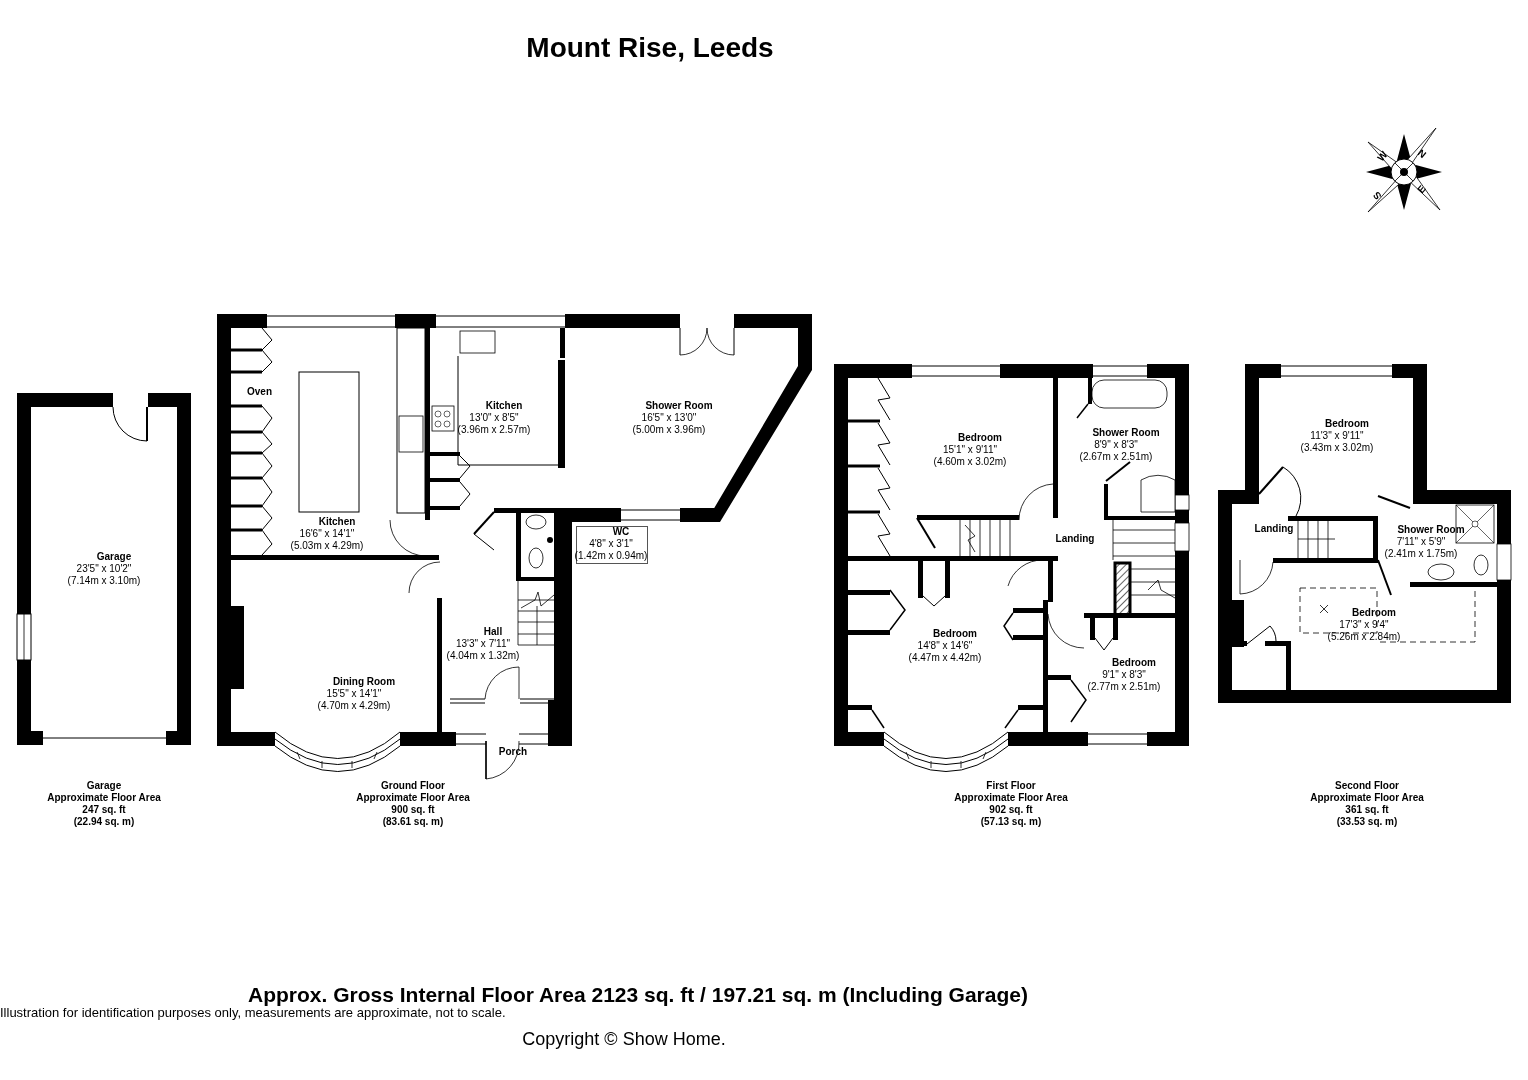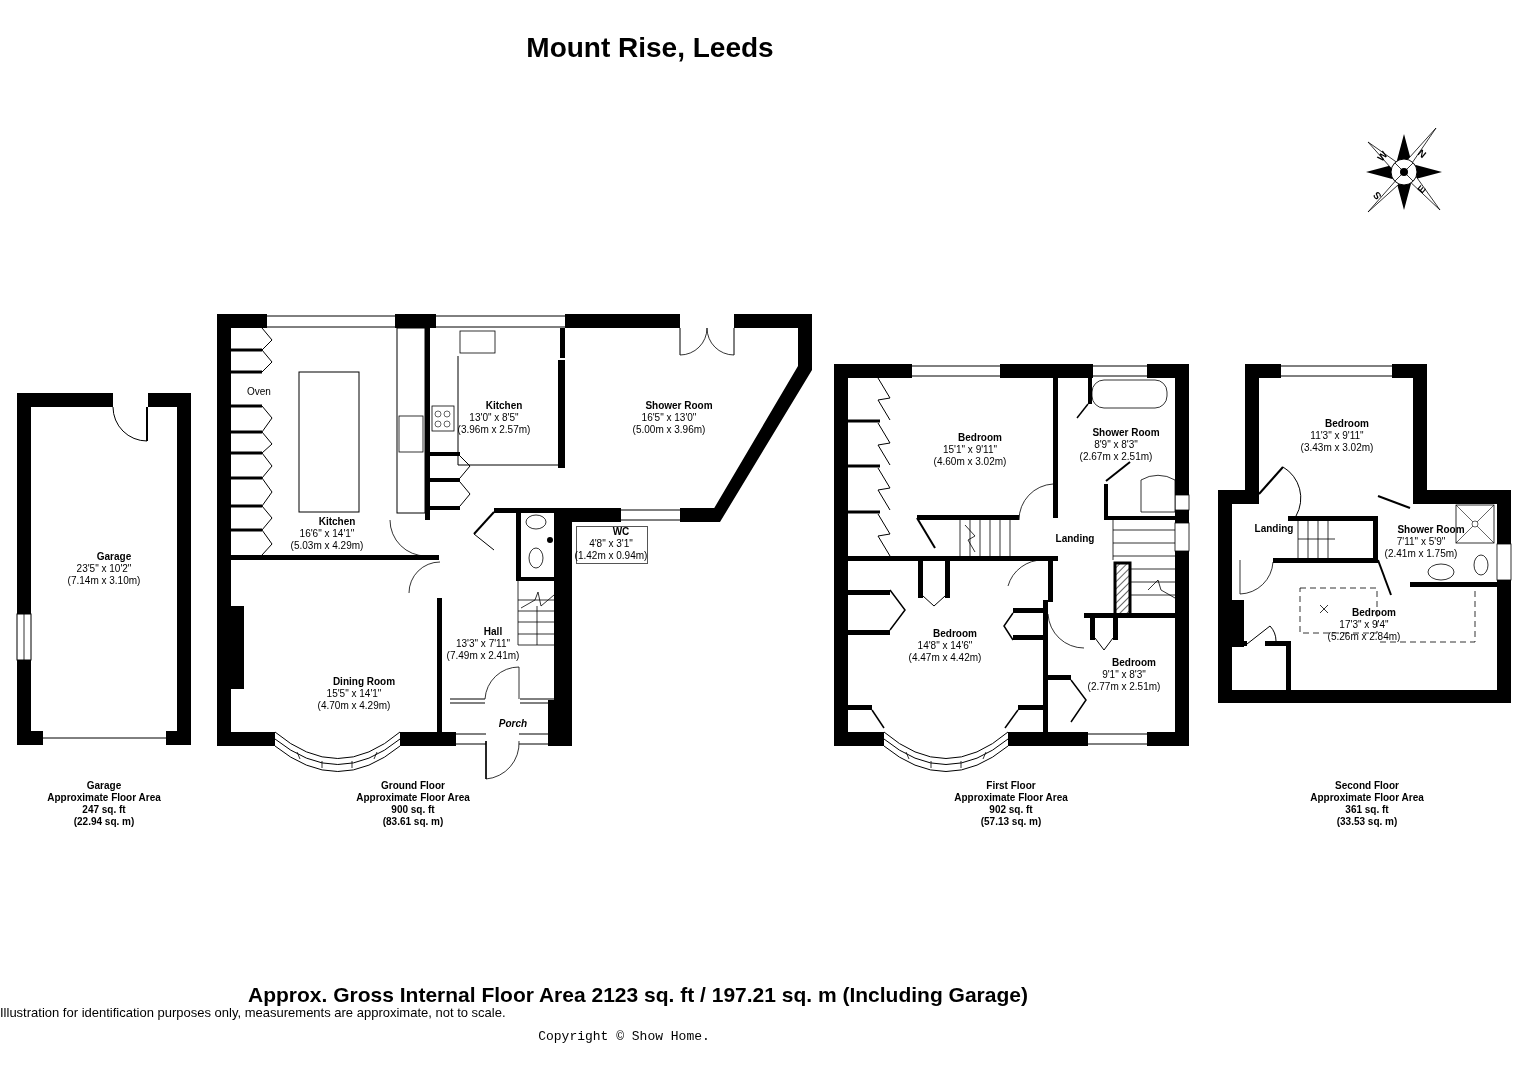--- a/index.html
+++ b/index.html
@@ -7,21 +7,21 @@
   .title { position:absolute; top:32px; left:0; width:1300px; text-align:center; font-weight:bold; font-size:28px; }
   svg.plan { position:absolute; left:0; top:0; }
   .lbl { position:absolute; text-align:center; font-size:10px; line-height:12px; white-space:nowrap; transform:translateX(-50%); }
   .lbl .nm { font-weight:bold; display:block;padding-left:20px; }
   .lbl span { display:block; }
   .area { position:absolute; text-align:center; font-size:10px; line-height:12px; font-weight:bold; transform:translateX(-50%); white-space:nowrap; }
   .area span { display:block; }
   .wcbox { position:absolute; border:1px solid #555; background:#fff; }
   .footer-main { position:absolute; top:983px; left:0; width:1276px; text-align:center; font-weight:bold; font-size:21px; }
   .footer-sub { position:absolute; top:1005px; left:0; width:1528px; text-align:left; font-size:13px; }
-  .footer-copy { position:absolute; top:1029px; left:0; width:1248px; text-align:center; font-size:13px;font-family:Liberation Mono, monospace; }
+  .footer-copy { position:absolute; top:1029px; left:0; width:1248px; text-align:center; font-size:18px; }
 </style>
 </head>
 <body>
 
 <div class="title">Mount Rise, Leeds</div>
 
 <svg class="plan" width="1528" height="1080" viewBox="0 0 1528 1080">
   <defs>
     <pattern id="hatch" width="5" height="5" patternUnits="userSpaceOnUse" patternTransform="rotate(45)">
       <line x1="0" y1="0" x2="0" y2="5" stroke="#000" stroke-width="1.2"></line>
@@ -351,21 +351,21 @@
   <span>23'5" x 10'2"</span>
   <span>(7.14m x 3.10m)</span>
 </div>
 <div class="area" style="left:104px; top:780px;">
   <span>Garage</span>
   <span>Approximate Floor Area</span>
   <span>247 sq. ft</span>
   <span>(22.94 sq. m)</span>
 </div>
 
-<div class="lbl" style="left:247px; top:386px; font-weight:normal; transform:none;">Oven</div>
+<div class="lbl" style="left:247px; top:386px; font-weight:bold; transform:none;">Oven</div>
 <div class="lbl" style="left:327px; top:516px;">
   <span class="nm">Kitchen</span>
   <span>16'6" x 14'1"</span>
   <span>(5.03m x 4.29m)</span>
 </div>
 <div class="lbl" style="left:494px; top:400px;">
   <span class="nm">Kitchen</span>
   <span>13'0" x 8'5"</span>
   <span>(3.96m x 2.57m)</span>
 </div>
@@ -381,23 +381,23 @@
   <span>(1.42m x 0.94m)</span>
 </div>
 <div class="lbl" style="left:354px; top:628px;margin-top:48px;">
   <span class="nm">Dining Room</span>
   <span>15'5" x 14'1"</span>
   <span>(4.70m x 4.29m)</span>
 </div>
 <div class="lbl" style="left:483px; top:626px;">
   <span class="nm">Hall</span>
   <span>13'3" x 7'11"</span>
-  <span>(7.49m x 2.41m)</span>
-</div>
-<div class="lbl" style="left:503px; top:718px;font-style:italic;">
+  <span>(4.04m x 1.32m)</span>
+</div>
+<div class="lbl" style="left:503px; top:746px;">
   <span class="nm">Porch</span>
 </div>
 <div class="area" style="left:413px; top:780px;">
   <span>Ground Floor</span>
   <span>Approximate Floor Area</span>
   <span>900 sq. ft</span>
   <span>(83.61 sq. m)</span>
 </div>
 
 <div class="lbl" style="left:970px; top:432px;">

